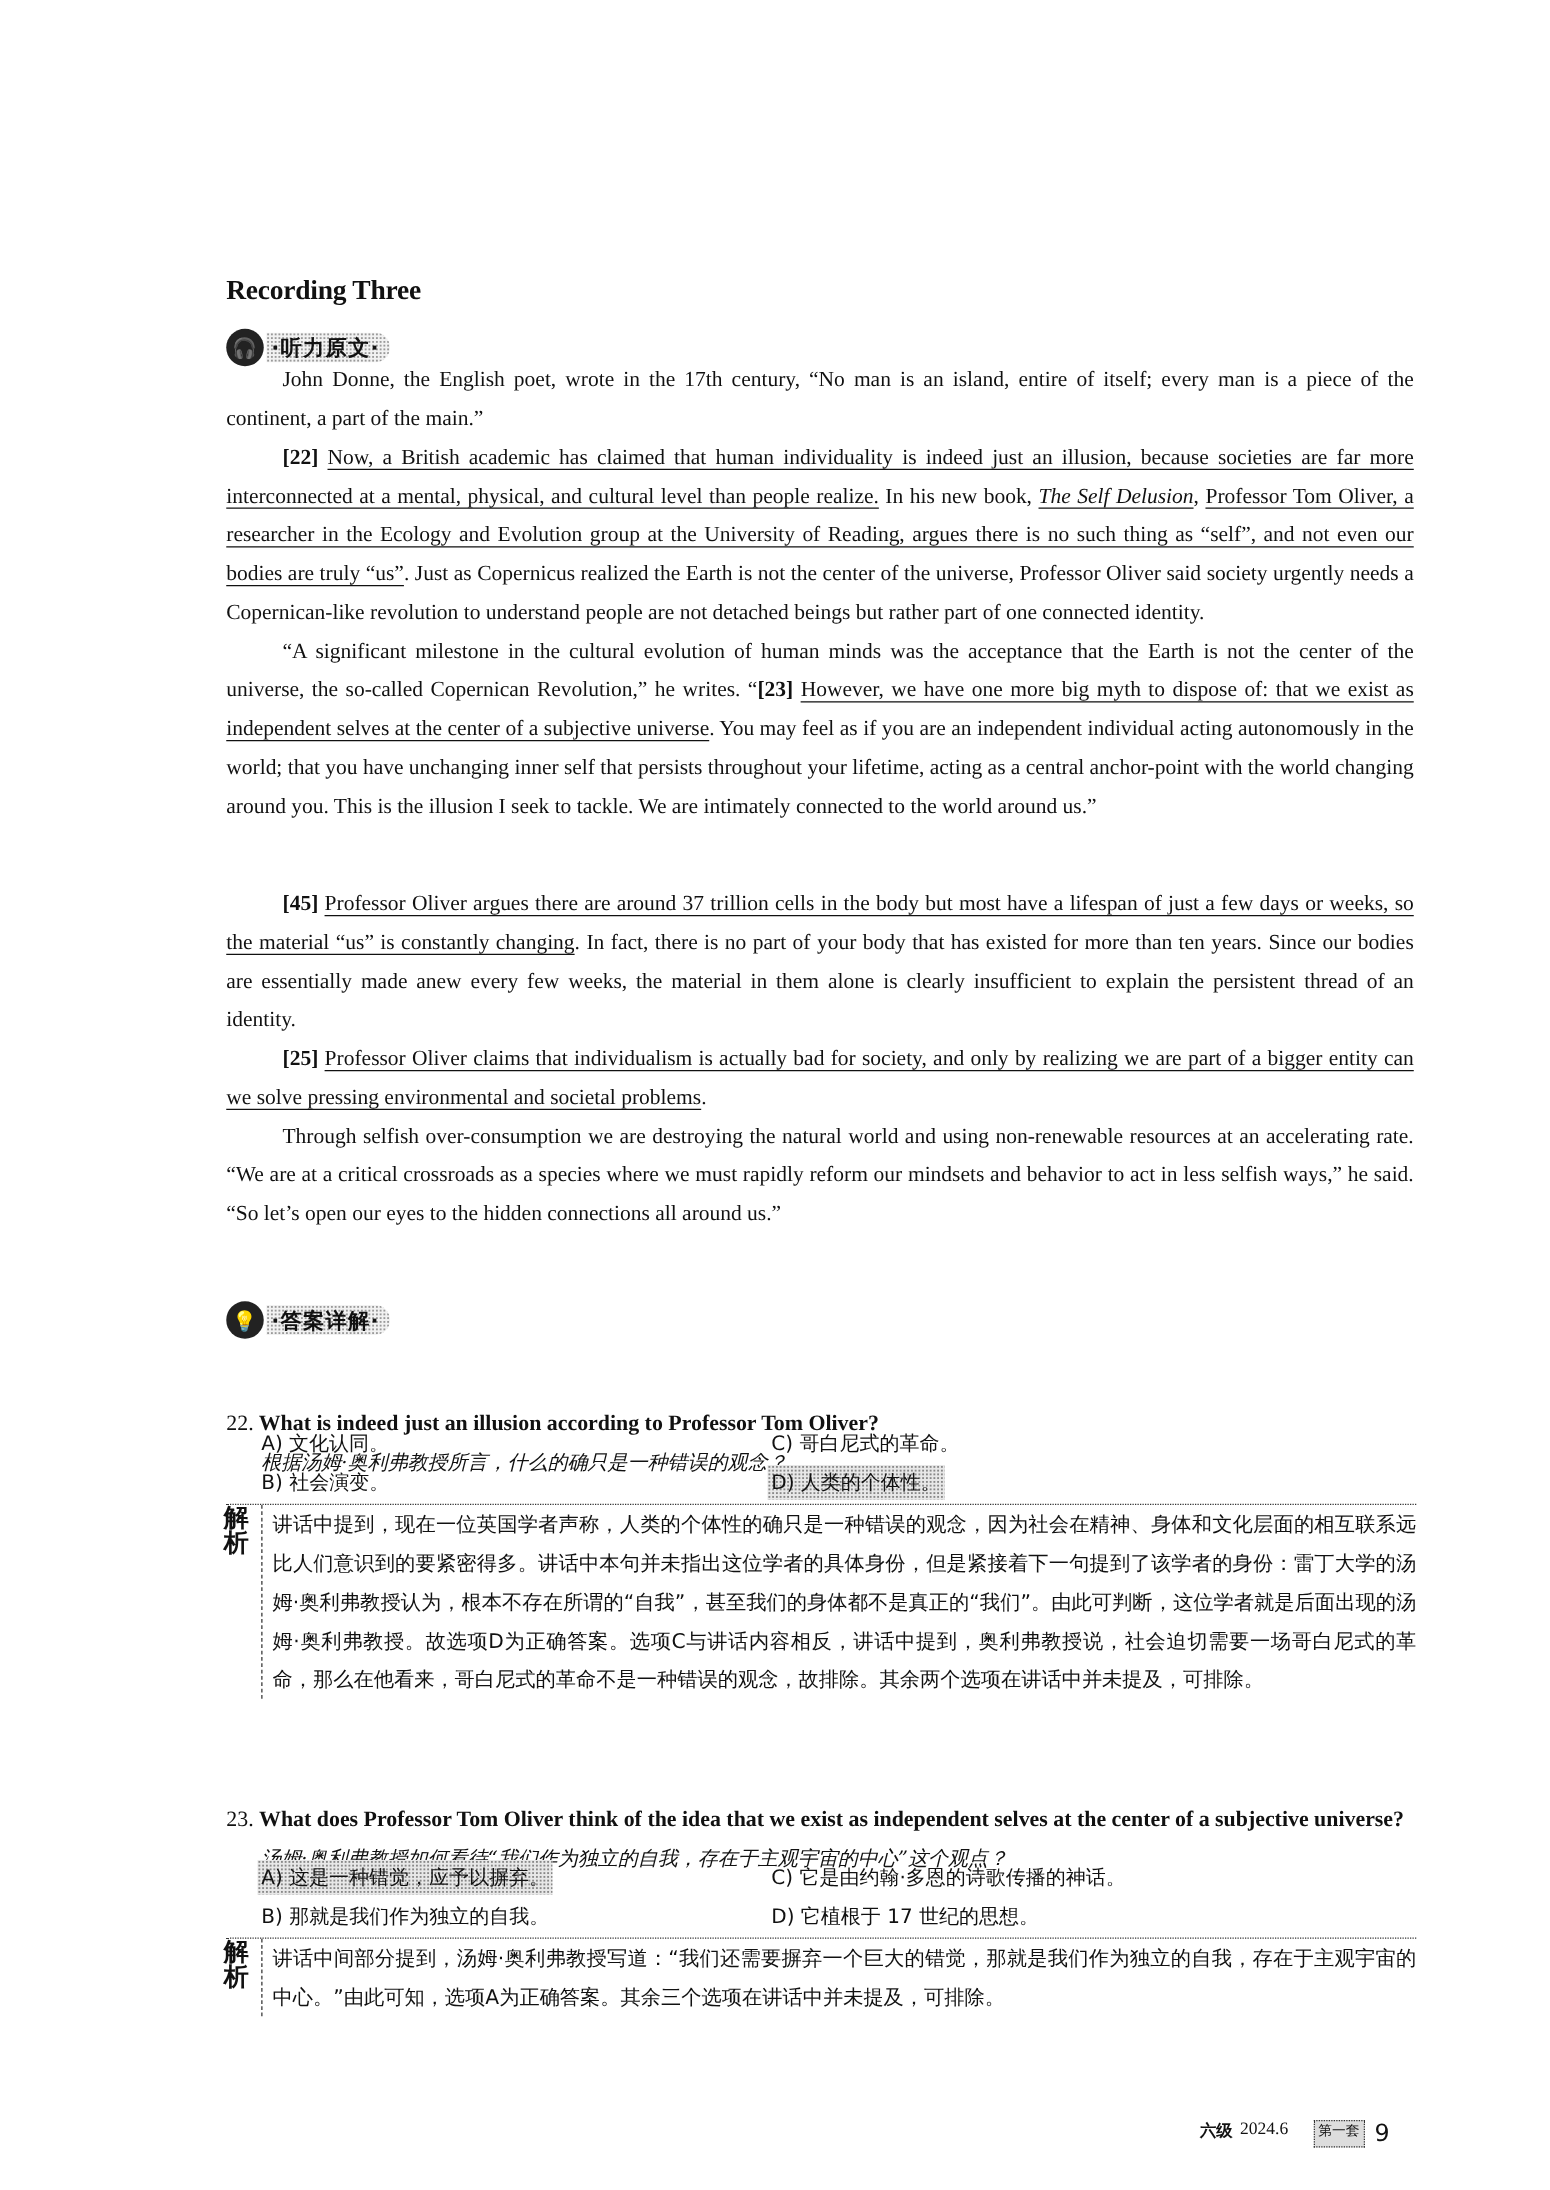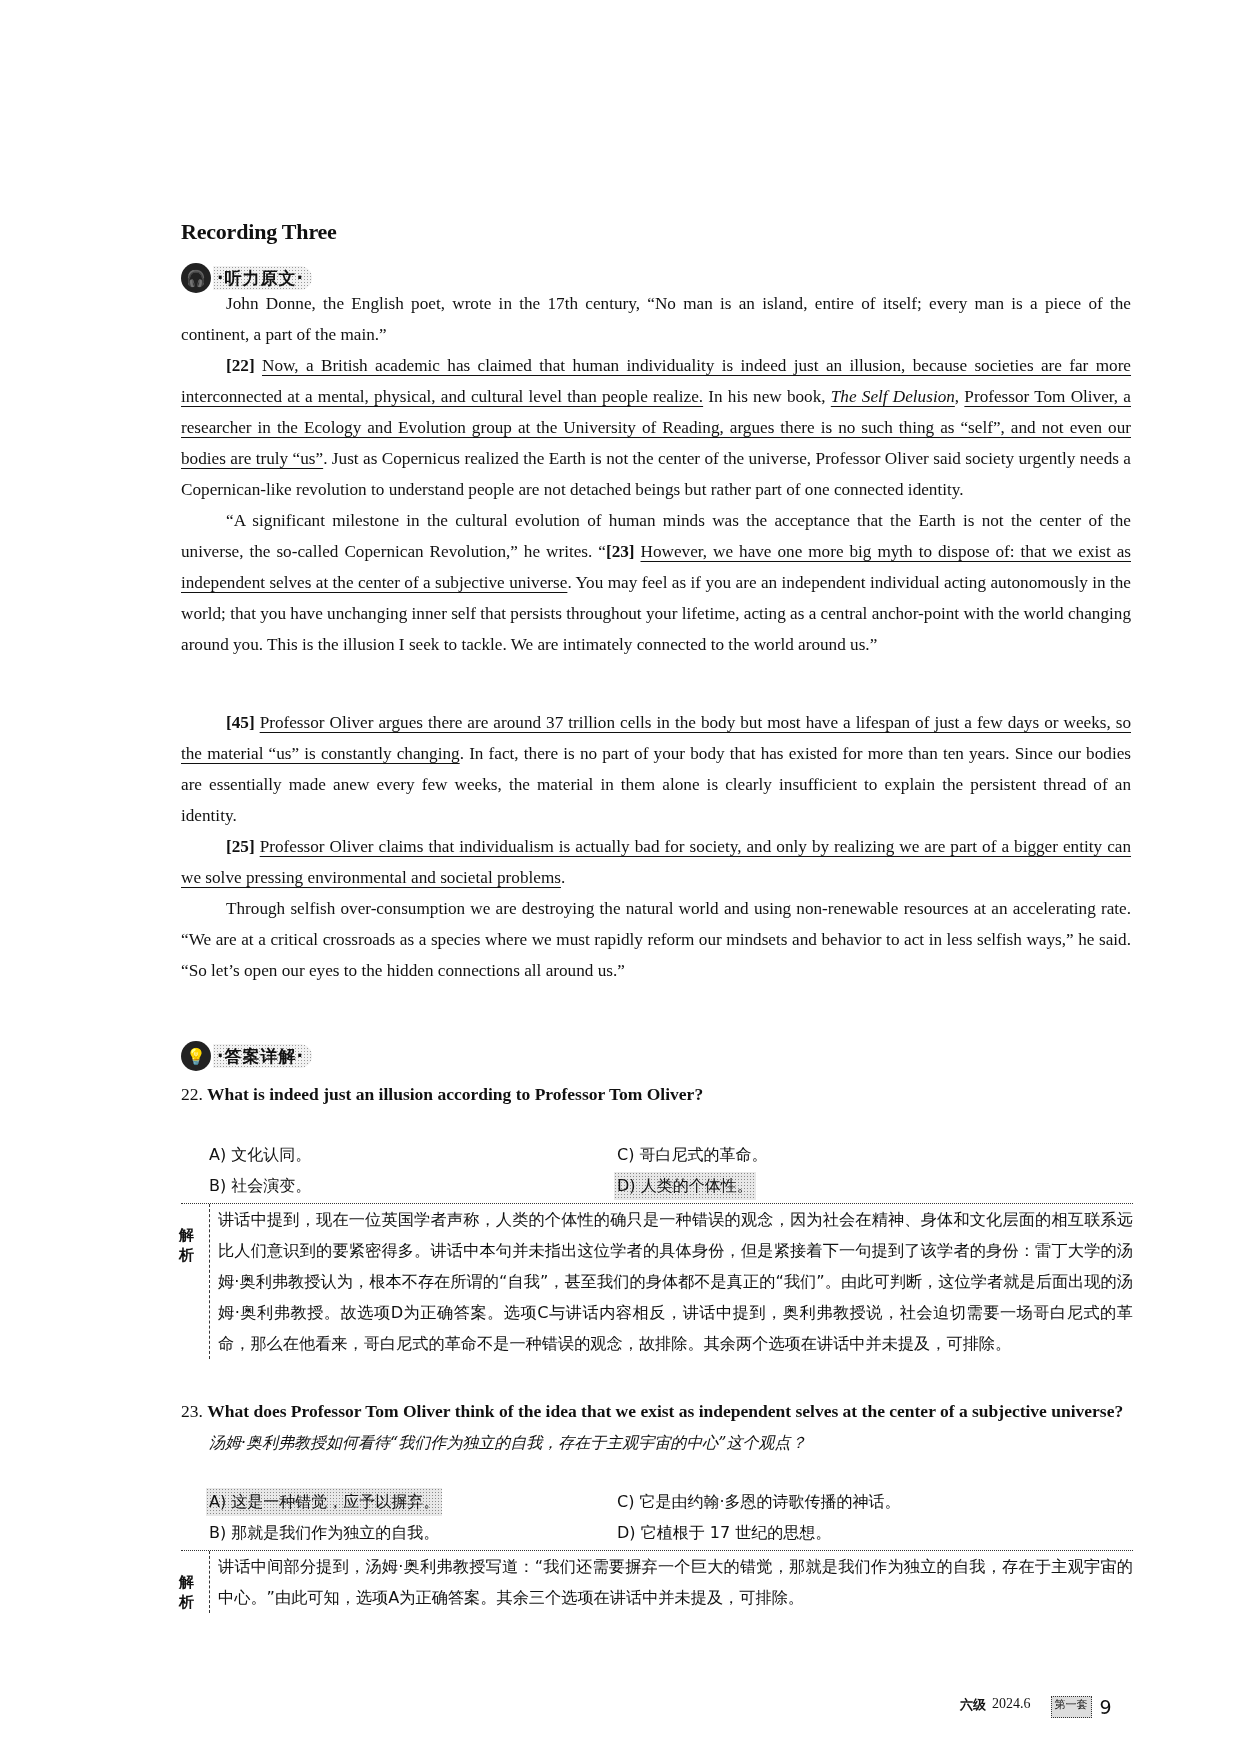--- a/index.html
+++ b/index.html
@@ -31,38 +31,38 @@
     .para {
       position: absolute; left: 0; width: 950px;
       font-size: 17.2px; line-height: 31px; text-align: justify;
       text-indent: 45px;
     }
     .u { text-decoration: underline; text-underline-offset: 4px; text-decoration-thickness: 1px; }
     .bn { font-weight: bold; }
     .i { font-style: italic; }
     .q {
       position: absolute; left: 0; width: 950px;
-      font-size: 17.5px; line-height: 31px;
+      font-size: 17.5px; line-height: 31px; margin-top: 44px;
     }
     .q-title { font-weight: bold; }
     .q-title .num { font-weight: normal; }
     .q-cn { padding-left: 28px; font-family: "DejaVu Serif", serif; font-style: italic; font-size: 16px; }
     .opts { position: absolute; left: 28px; width: 920px; font-family: "DejaVu Sans", sans-serif; font-size: 16px; }
     .opt { position: absolute; height: 28px; line-height: 28px; white-space: nowrap; }
     .opt.correct {
       background-image: radial-gradient(#888 0.7px, transparent 0.8px);
       background-size: 3px 3px; background-color: #e8e8e8; padding: 0 3px;
     }
     .analysis {
       position: absolute; left: 0; width: 952px;
       border-top: 1px dotted #333;
     }
     .analysis-tag {
-      position: absolute; left: -2px; top: 21px; width: 20px;
-      font-family: Liberation Serif, serif; font-weight: bold; font-size: 15px; line-height: 20px;
+      position: absolute; left: -2px; top: 3px; width: 20px;
+      font-family: Liberation Mono, monospace; font-weight: bold; font-size: 20px; line-height: 20px;
     }
     .analysis-body {
       margin-left: 28px; padding-left: 8px; border-left: 1px dashed #333;
       font-family: "DejaVu Sans", sans-serif; font-size: 16.2px; line-height: 31px;
       text-align: justify;
     }
     .footer {
       position: absolute; top: 1696px; left: 960px; display: flex; 
       font-size: 14px;
     }
@@ -112,20 +112,21 @@
   <div class="section-badge" style="top:1040px;">
     <div class="badge-circle">💡</div>
     <div class="badge-label">·答案详解·</div>
   </div>
 
   <div class="q" style="top:1079px;">
     <div class="q-title">
       <span class="num">22.</span>
       <span>What is indeed just an illusion according to Professor Tom Oliver?</span>
     </div>
+    <div class="q-cn">根据汤姆·奥利弗教授所言，什么的确只是一种错误的观念？</div>
   </div>
   <div class="opts" style="top:1141px; height:62px;">
     <div class="opt" style="left:0; top:0;">A) 文化认同。</div>
     <div class="opt" style="left:408px; top:0;">C) 哥白尼式的革命。</div>
     <div class="opt" style="left:0; top:31px;">B) 社会演变。</div>
     <div class="opt correct" style="left:405px; top:31px;">D) 人类的个体性。</div>
   </div>
   <div class="analysis" style="top:1203px;">
     <div class="analysis-tag">解析</div>
     <div class="analysis-body">讲话中提到，现在一位英国学者声称，人类的个体性的确只是一种错误的观念，因为社会在精神、身体和文化层面的相互联系远比人们意识到的要紧密得多。讲话中本句并未指出这位学者的具体身份，但是紧接着下一句提到了该学者的身份：雷丁大学的汤姆·奥利弗教授认为，根本不存在所谓的“自我”，甚至我们的身体都不是真正的“我们”。由此可判断，这位学者就是后面出现的汤姆·奥利弗教授。故选项D为正确答案。选项C与讲话内容相反，讲话中提到，奥利弗教授说，社会迫切需要一场哥白尼式的革命，那么在他看来，哥白尼式的革命不是一种错误的观念，故排除。其余两个选项在讲话中并未提及，可排除。</div>

